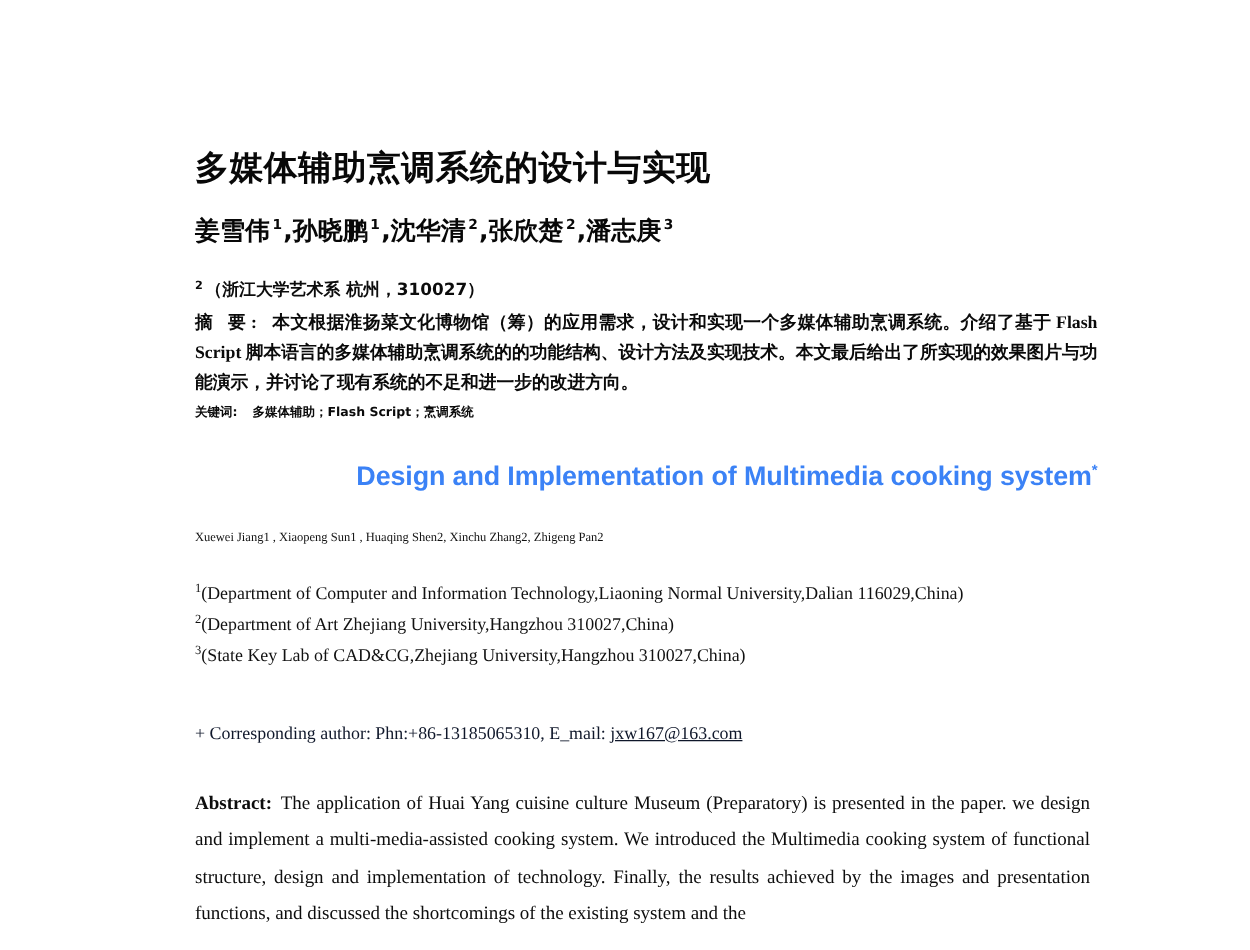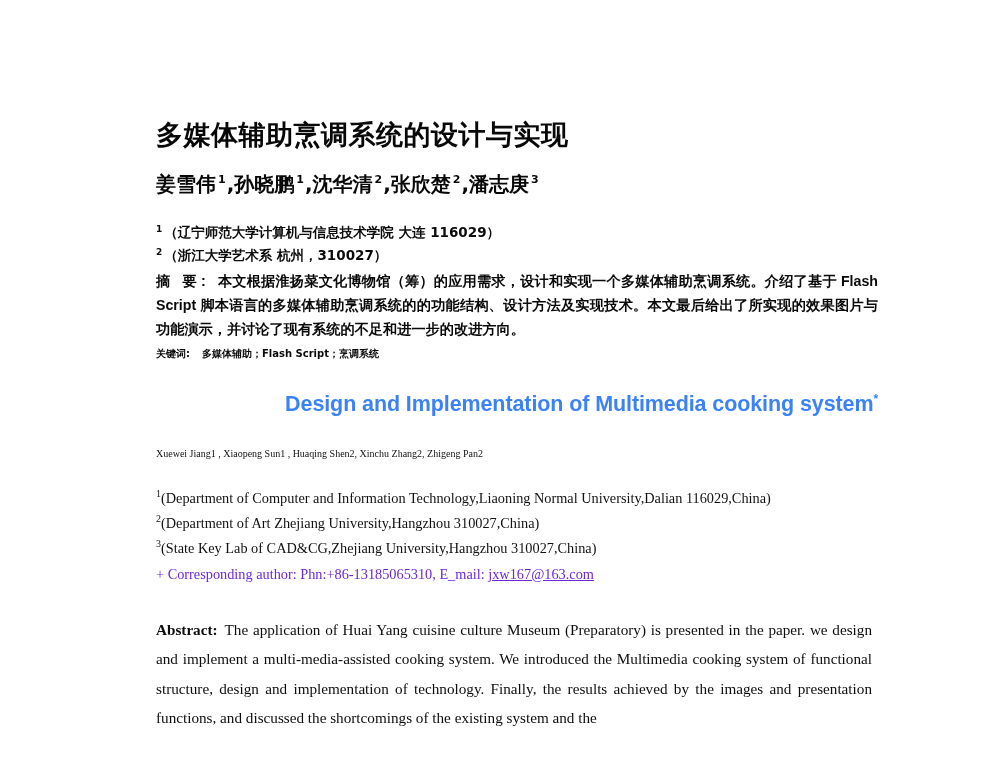--- a/index.html
+++ b/index.html
@@ -78,21 +78,21 @@
   }
   .cn-affil sup {
     font-size: 9px;
     vertical-align: super;
     line-height: 0;
     padding-right: 2px;
   }
 
   
   .cn-abstract {
-    font-family: Liberation Sans, sans-serif;
+    font-family: Liberation Serif, serif;
     font-weight: 700;
     font-size: 14.2px;
     line-height: 24.2px;
     color: #0a0a0a;
     padding-top: 2px;
     text-align: justify;
     text-justify: inter-character;
     width: 722px;
   }
   .cn-abstract .lbl {
@@ -154,23 +154,24 @@
   }
   .en-affil sup {
     font-size: 10px;
     vertical-align: super;
     line-height: 0;
   }
   .corr-author {
     font-family: "Liberation Serif", "DejaVu Serif", serif;
     font-size: 14.3px;
     line-height: 25px;
-    color: #6d28d9;
+    color: #0f172a;
     white-space: nowrap;
     padding-top: 1px;
+    margin-top: 36px;
   }
   .corr-author .email {
     text-decoration: underline;
     text-underline-offset: 1px;
   }
 
   
   .en-abstract {
     font-family: "Liberation Serif", "DejaVu Serif", serif;
     font-size: 15.2px;
@@ -195,21 +196,20 @@
 <div class="page">
   <div class="content">
 
     <h1 class="cn-title">多媒体辅助烹调系统的设计与实现</h1>
 
     <div class="cn-authors">
       <span><span>姜雪伟</span><sup>1</sup><span>,</span></span><span><span>孙晓鹏</span><sup>1</sup><span>,</span></span><span><span>沈华清</span><sup>2</sup><span>,</span></span><span><span>张欣楚</span><sup>2</sup><span>,</span></span><span><span>潘志庚</span><sup>3</sup></span>
     </div>
 
     <div class="cn-affils">
-      <div class="cn-affil"><sup>1</sup><span>（辽宁师范大学计算机与信息技术学院 大连 116029）</span></div>
       <div class="cn-affil"><sup>2</sup><span>（浙江大学艺术系 杭州，310027）</span></div>
     </div>
 
     <div class="cn-abstract"><span class="lbl">摘 要:</span><span>本文根据淮扬菜文化博物馆（筹）的应用需求，设计和实现一个多媒体辅助烹调系统。介绍了基于 Flash Script 脚本语言的多媒体辅助烹调系统的的功能结构、设计方法及实现技术。本文最后给出了所实现的效果图片与功能演示，并讨论了现有系统的不足和进一步的改进方向。</span></div>
 
     <div class="cn-keywords"><span class="lbl">关键词:</span><span>多媒体辅助；Flash Script；烹调系统</span></div>
 
     <h2 class="en-title"><span>Design and Implementation of Multimedia cooking system</span><sup>*</sup></h2>
 
     <div class="en-authors">Xuewei Jiang1 , Xiaopeng Sun1 , Huaqing Shen2, Xinchu Zhang2, Zhigeng Pan2</div>

